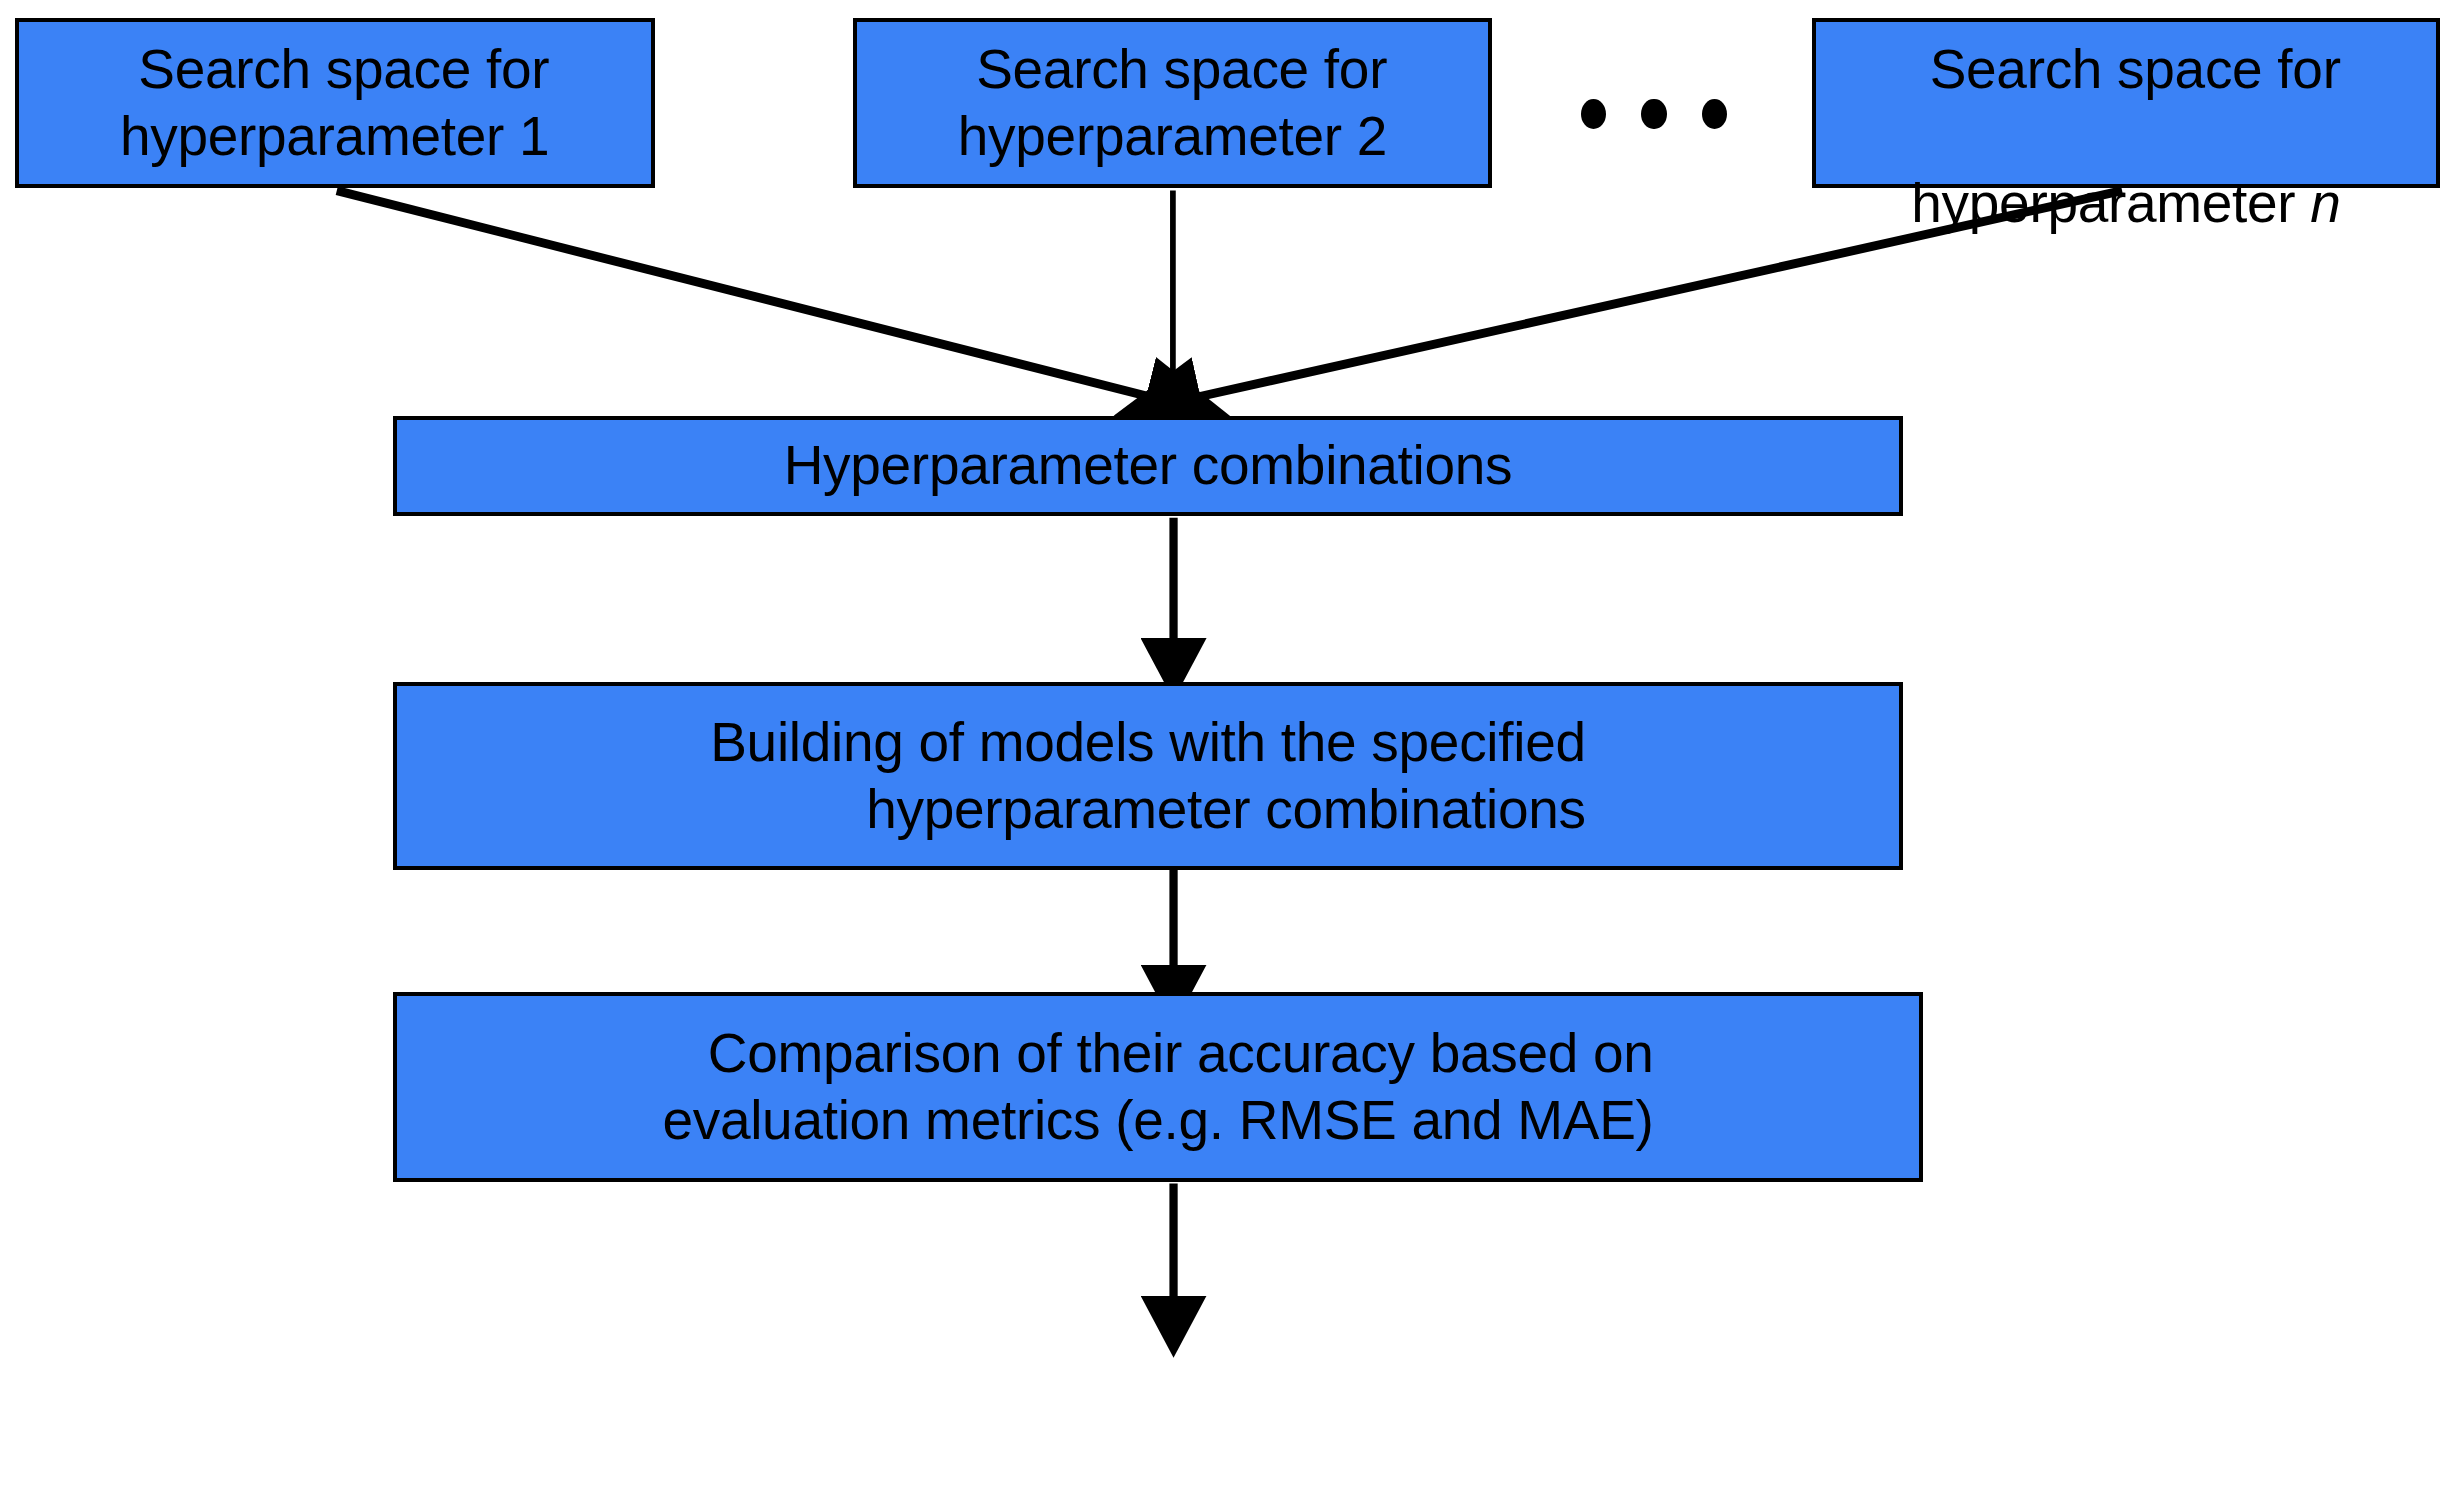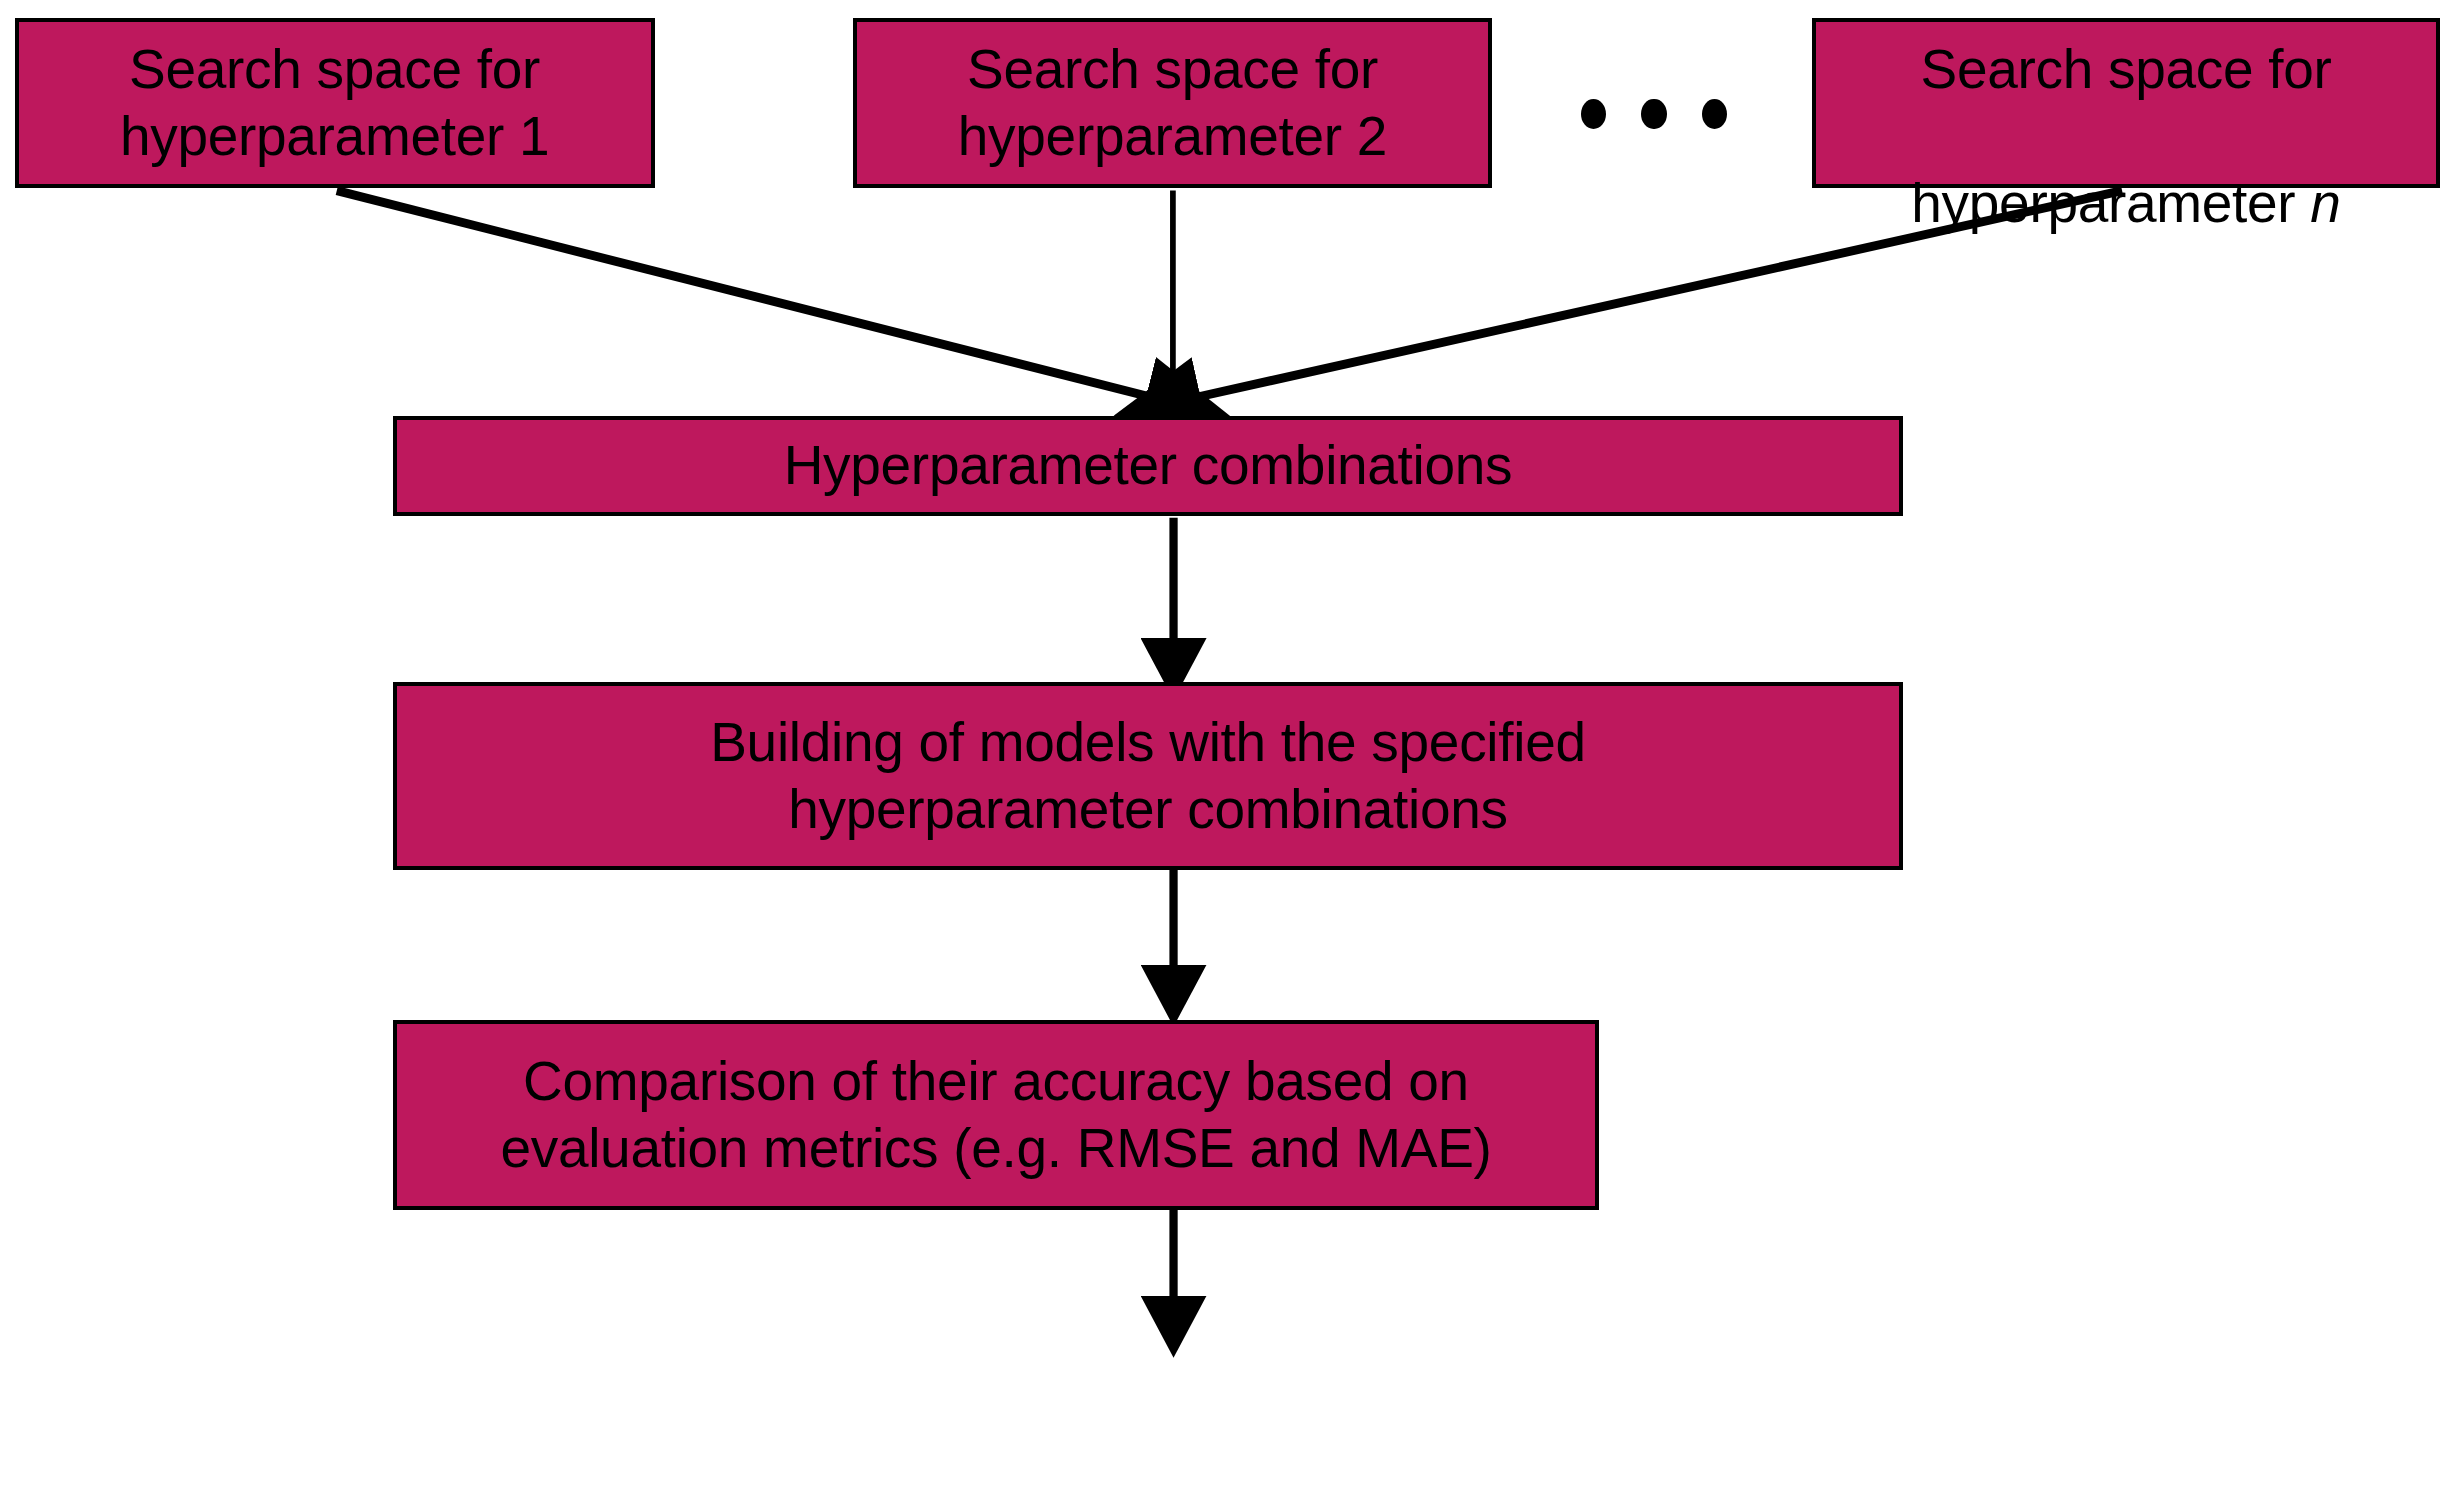--- a/index.html
+++ b/index.html
@@ -21,46 +21,46 @@
   #flow-svg {
     position: absolute;
     inset: 0;
     width: 2450px;
     height: 1507px;
     display: block;
   }
   .node-box {
     position: absolute;
     box-sizing: border-box;
-    background: #be185d;
+    background: #3b82f6;
     border: 4.4px solid #000000;
     display: flex;
     align-items: center;
     justify-content: center;
-    text-align: center;
+    text-align: right;
   }
   .node-label {
     font-family: "Liberation Sans", sans-serif;
     color: #000000;
     font-size: 55px;
     line-height: 1.22;
     letter-spacing: -0.3px;
     white-space: pre-line;
     padding: 0 11.4px;
   }
   #box-sp1, #box-sp2, #box-spn {
     border-width: 4.4px;
   }
   #box-sp1 { left: 14.6px;   top: 18px;   width: 640px; height: 170px; }
   #box-sp2 { left: 853px; top: 18px;   width: 639px; height: 170px; }
   #box-spn { left: 1812px; top: 18px;   width: 628px;  height: 170px; }
 
   #box-combinations { left: 393px; top: 416px;  width: 1510px; height: 100px; }
   #box-building     { left: 393px; top: 666px; width: 1510px; height: 188px; margin-top: 16px; }
-  #box-comparison   { left: 393px; top: 992px; width: 1206px; height: 190px; margin-top: 28px; }
+  #box-comparison   { left: 393px; top: 992px; width: 1530px; height: 190px; }
   #box-choice       { left: 393px; top: 1324px; width: 1510px; height: 167px; }
 
   #ellipsis-group {
     position: absolute;
     left: 1581px;
     top: 95px;
     width: 146px;
     height: 38px;
     display: flex;
     align-items: center;

